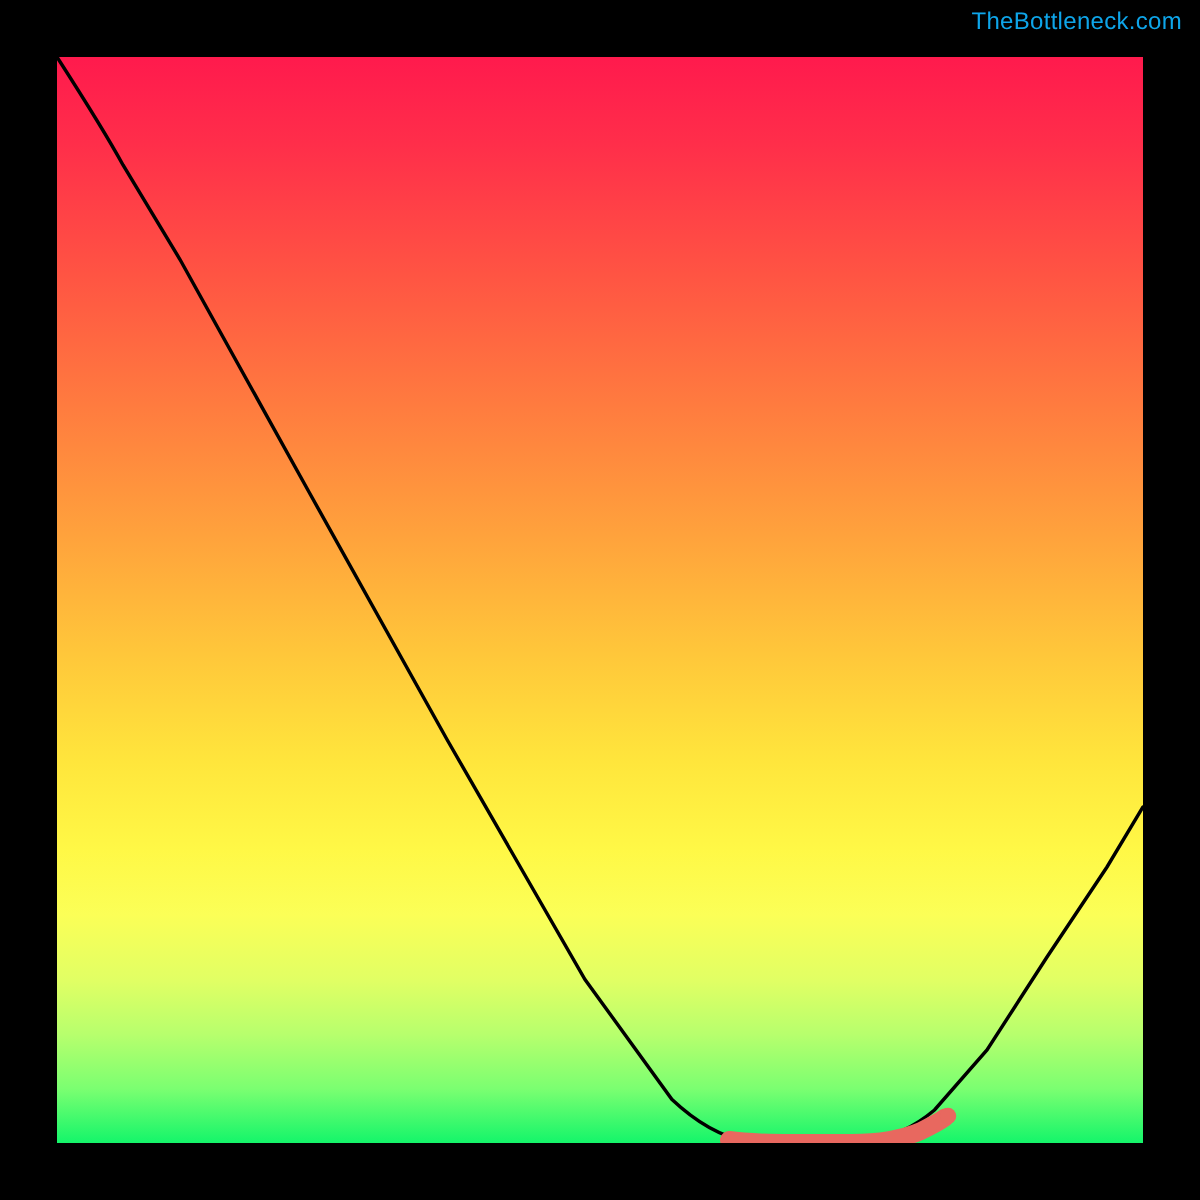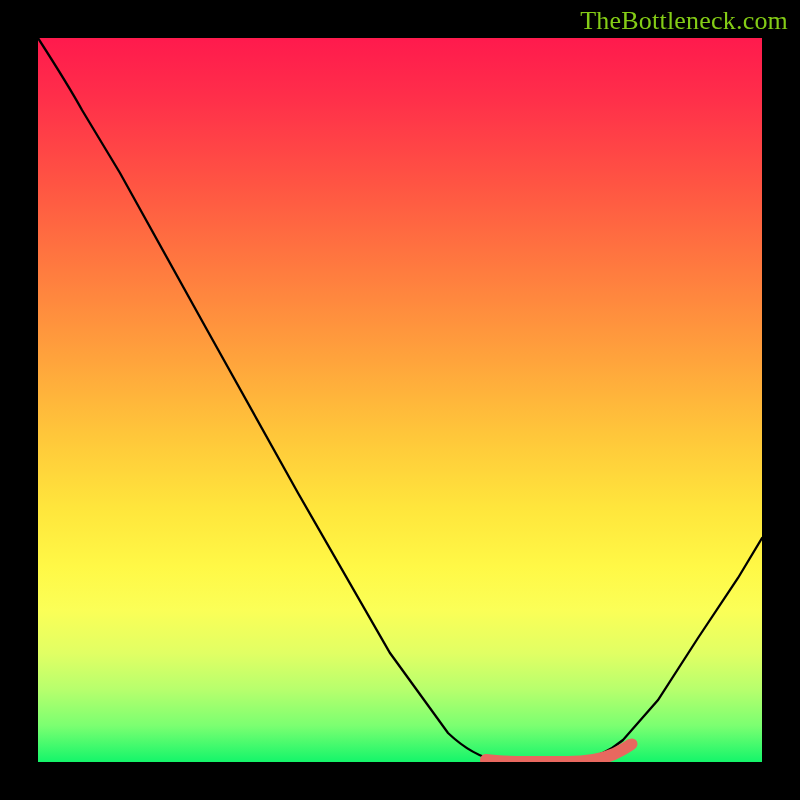--- a/index.html
+++ b/index.html
@@ -14,26 +14,25 @@
   .frame {
     position: relative;
     width: 800px;
     height: 800px;
     background: #000;
   }
   .watermark {
     position: absolute;
     top: 6px;
     right: 12px;
-    color: #84cc16;
-    font-size: 26px;
+    color: #0ea5e9;
+    font-size: 16px;
     font-weight: 400;
     z-index: 30;
     letter-spacing: 0.2px;
-    font-family: Liberation Serif, serif;
   }
   .plot-area {
     position: absolute;
     left: 38px;
     top: 38px;
     width: 724px;
     height: 724px;
     overflow: hidden;
   }
   .gradient {

